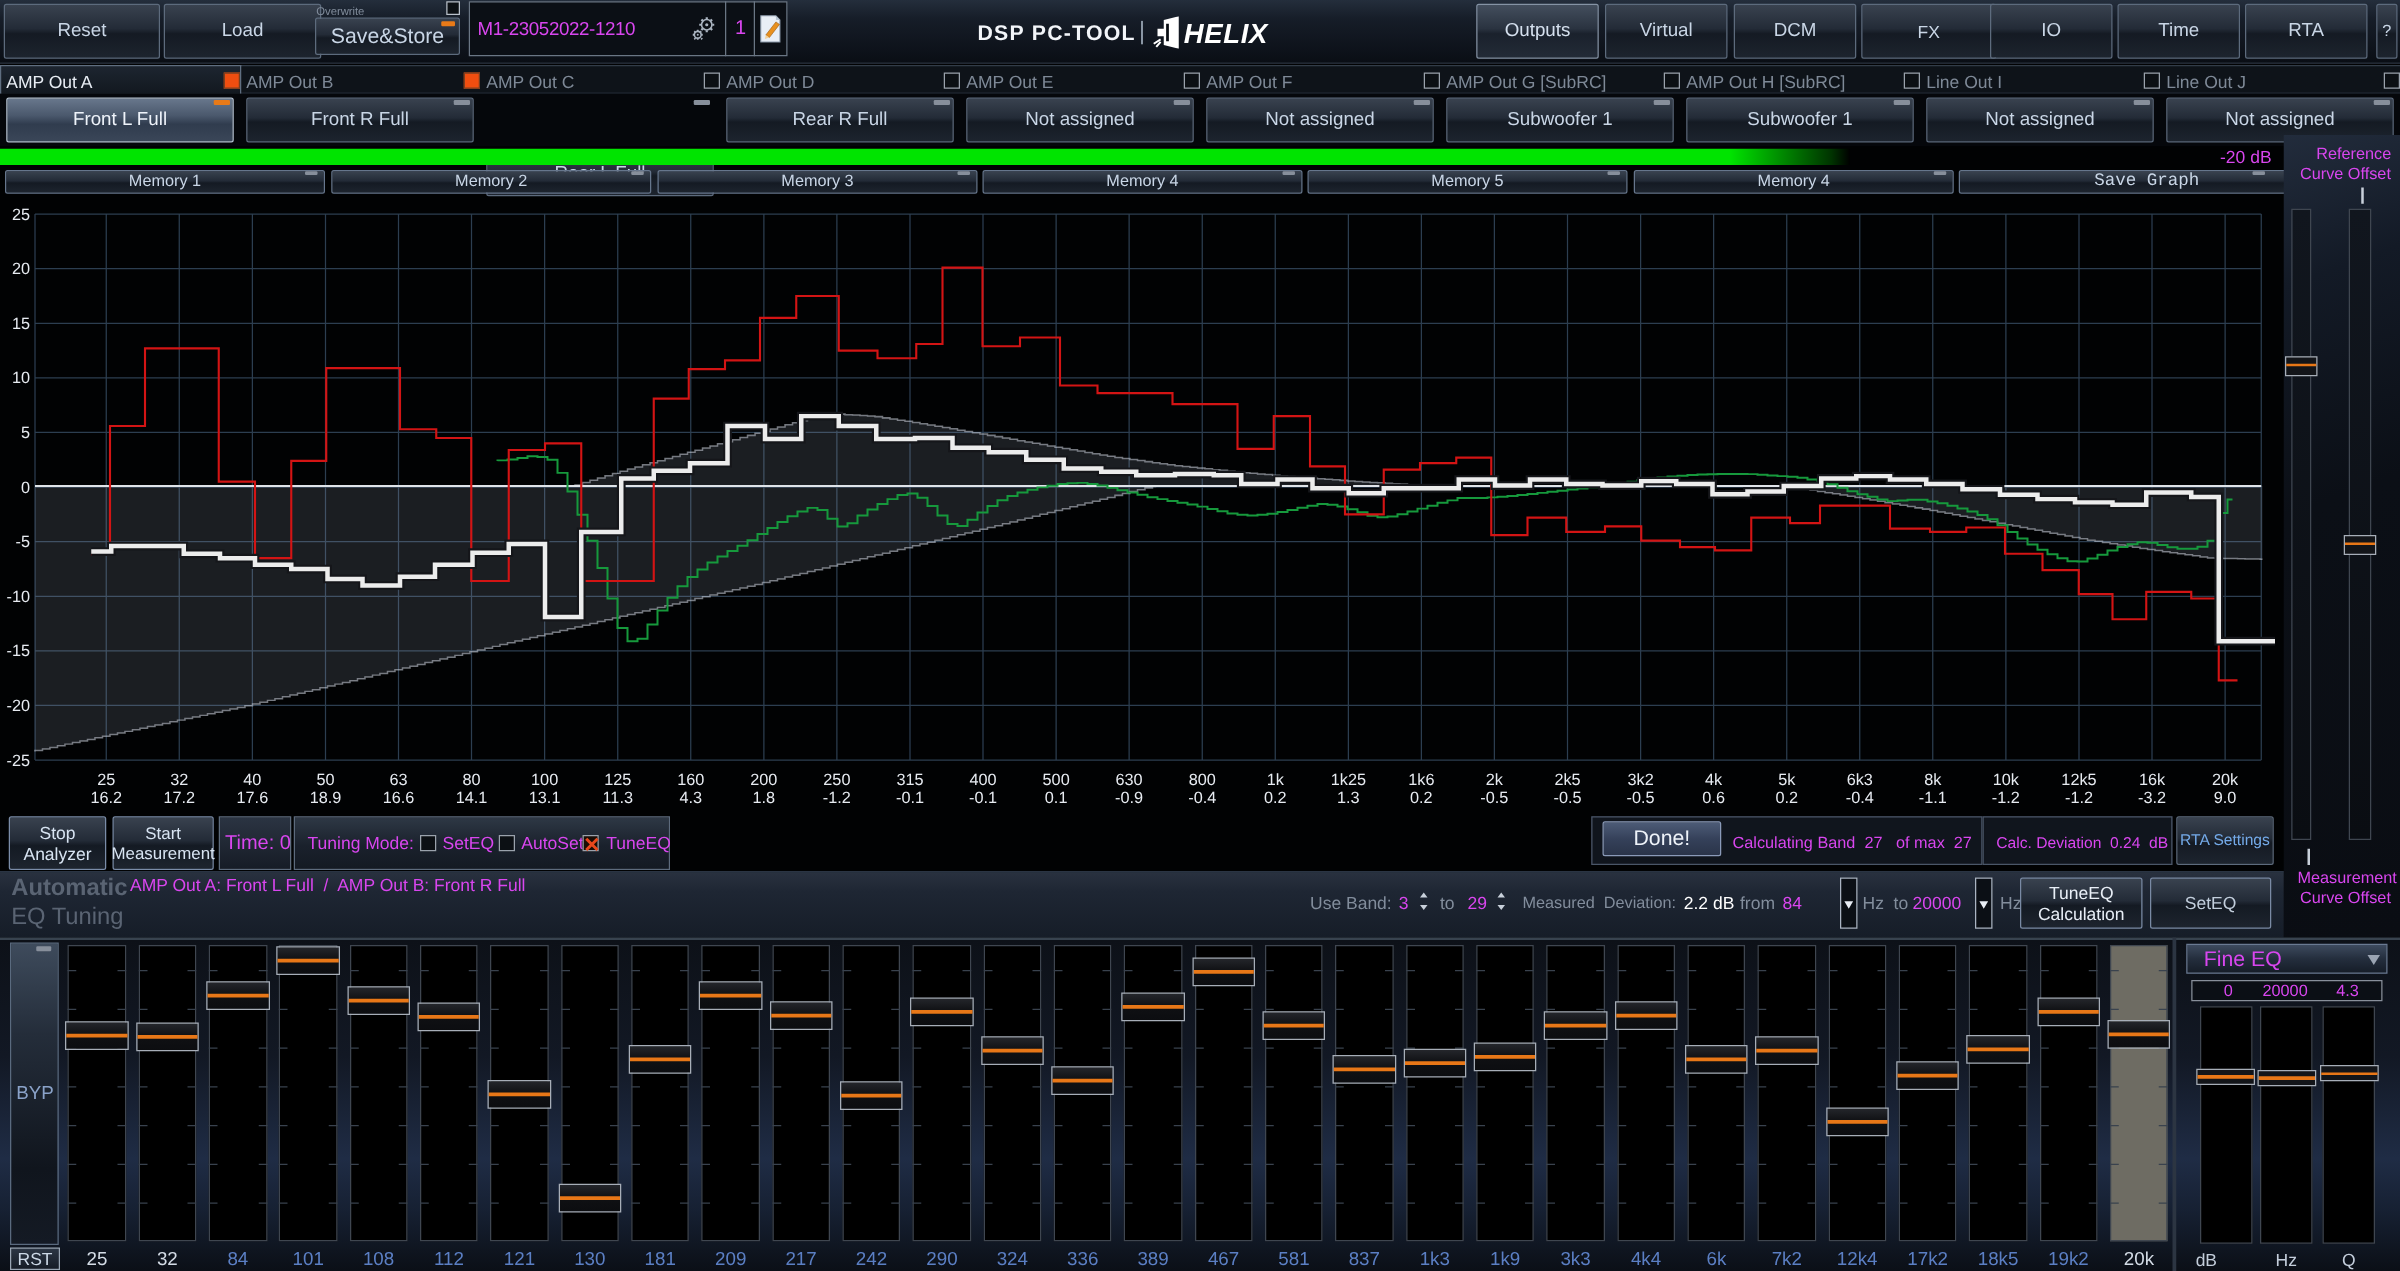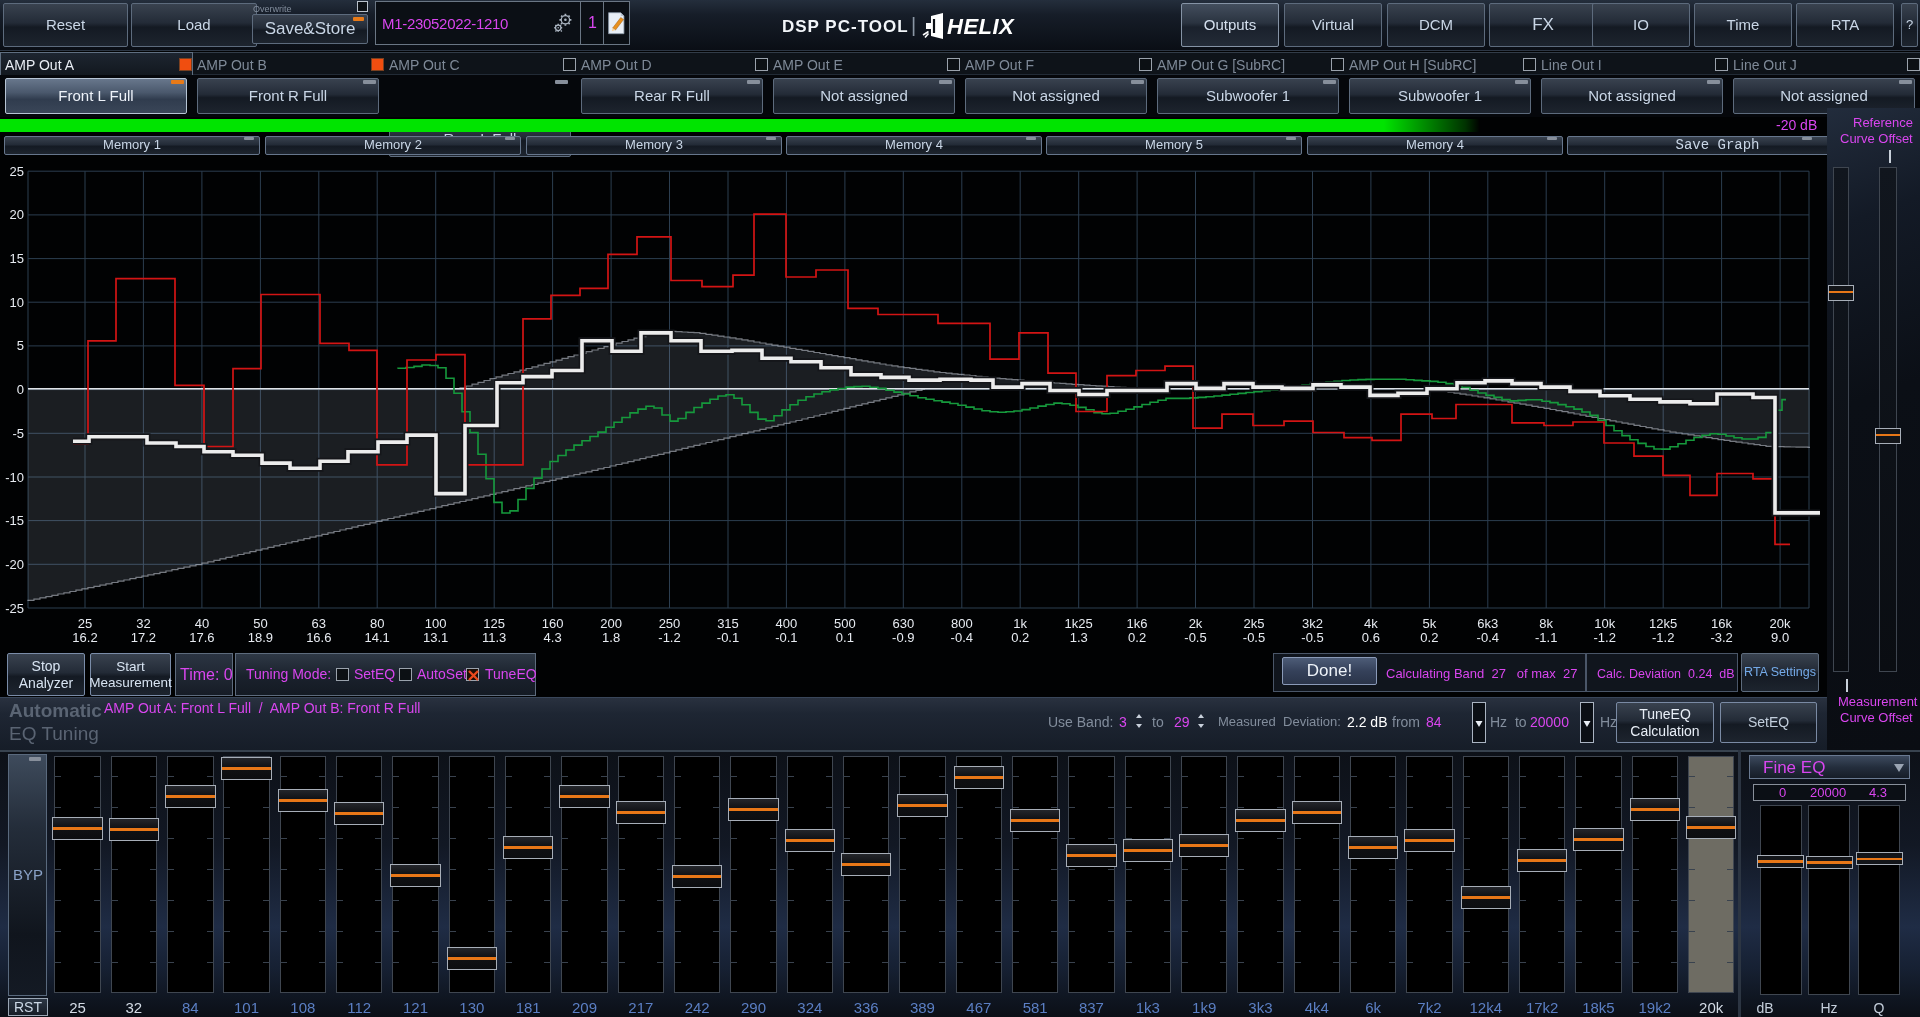--- a/index.html
+++ b/index.html
@@ -59,21 +59,21 @@
 <div class="txt" style="left:911px;top:14px;font-size:20px;color:#8a96a4;font-weight:100">|</div>
 <svg class="abs" style="left:922px;top:13px" width="22" height="26" viewBox="0 0 22 26">
 <path d="M9 3 L21 0 L21 26 L9 23 L9 16 L4 16 L4 10 L9 10 Z" fill="#fff"></path>
 <path d="M6.5 18.5 L1 22 M6.5 20.5 L3 24.5" stroke="#fff" stroke-width="1.6"></path>
 <path d="M12 6 L12 20" stroke="#0a0e14" stroke-width="2.2"></path>
 </svg>
 <div class="txt" style="left:947px;top:14px;font-size:22px;font-weight:bold;font-style:italic;color:#fff;letter-spacing:0.5px">HELIX</div>
 <div class="b2" style="left:1181px;top:3px;width:98px;height:44px;font-size:15px;">Outputs</div>
 <div class="b1" style="left:1284px;top:3px;width:98px;height:44px;font-size:15px;">Virtual</div>
 <div class="b1" style="left:1387px;top:3px;width:98px;height:44px;font-size:15px;">DCM</div>
-<div class="b1" style="left:1489px;top:3px;width:108px;height:44px;font-size:17px;">FX</div>
+<div class="b1" style="left:1489px;top:3px;width:108px;height:44px;font-size:14px;">FX</div>
 <div class="b1" style="left:1592px;top:3px;width:98px;height:44px;font-size:15px;">IO</div>
 <div class="b1" style="left:1694px;top:3px;width:98px;height:44px;font-size:15px;">Time</div>
 <div class="b1" style="left:1796px;top:3px;width:98px;height:44px;font-size:15px;">RTA</div>
 <div class="b1" style="left:1901px;top:3px;width:17px;height:44px;font-size:13px;">?</div>
 <div class="abs" style="left:0;top:52px;width:1920px;height:23px;background:#0e1319;border-top:1px solid #323c48;border-bottom:1px solid #222b36"></div>
 <div class="abs" style="left:0;top:52px;width:193px;height:23px;border:1px solid #5f6e80;border-bottom:none;background:linear-gradient(180deg,#1d2530,#12181f)"></div>
 <div class="txt" style="left:5px;top:57px;font-size:14px;color:#e8edf4">AMP Out A</div>
 <div class="cbo" style="left:179px;top:58px"></div>
 <div class="txt" style="left:197px;top:57px;font-size:14px;color:#7e8997">AMP Out B</div>
 <div class="cbo" style="left:371px;top:58px"></div>

